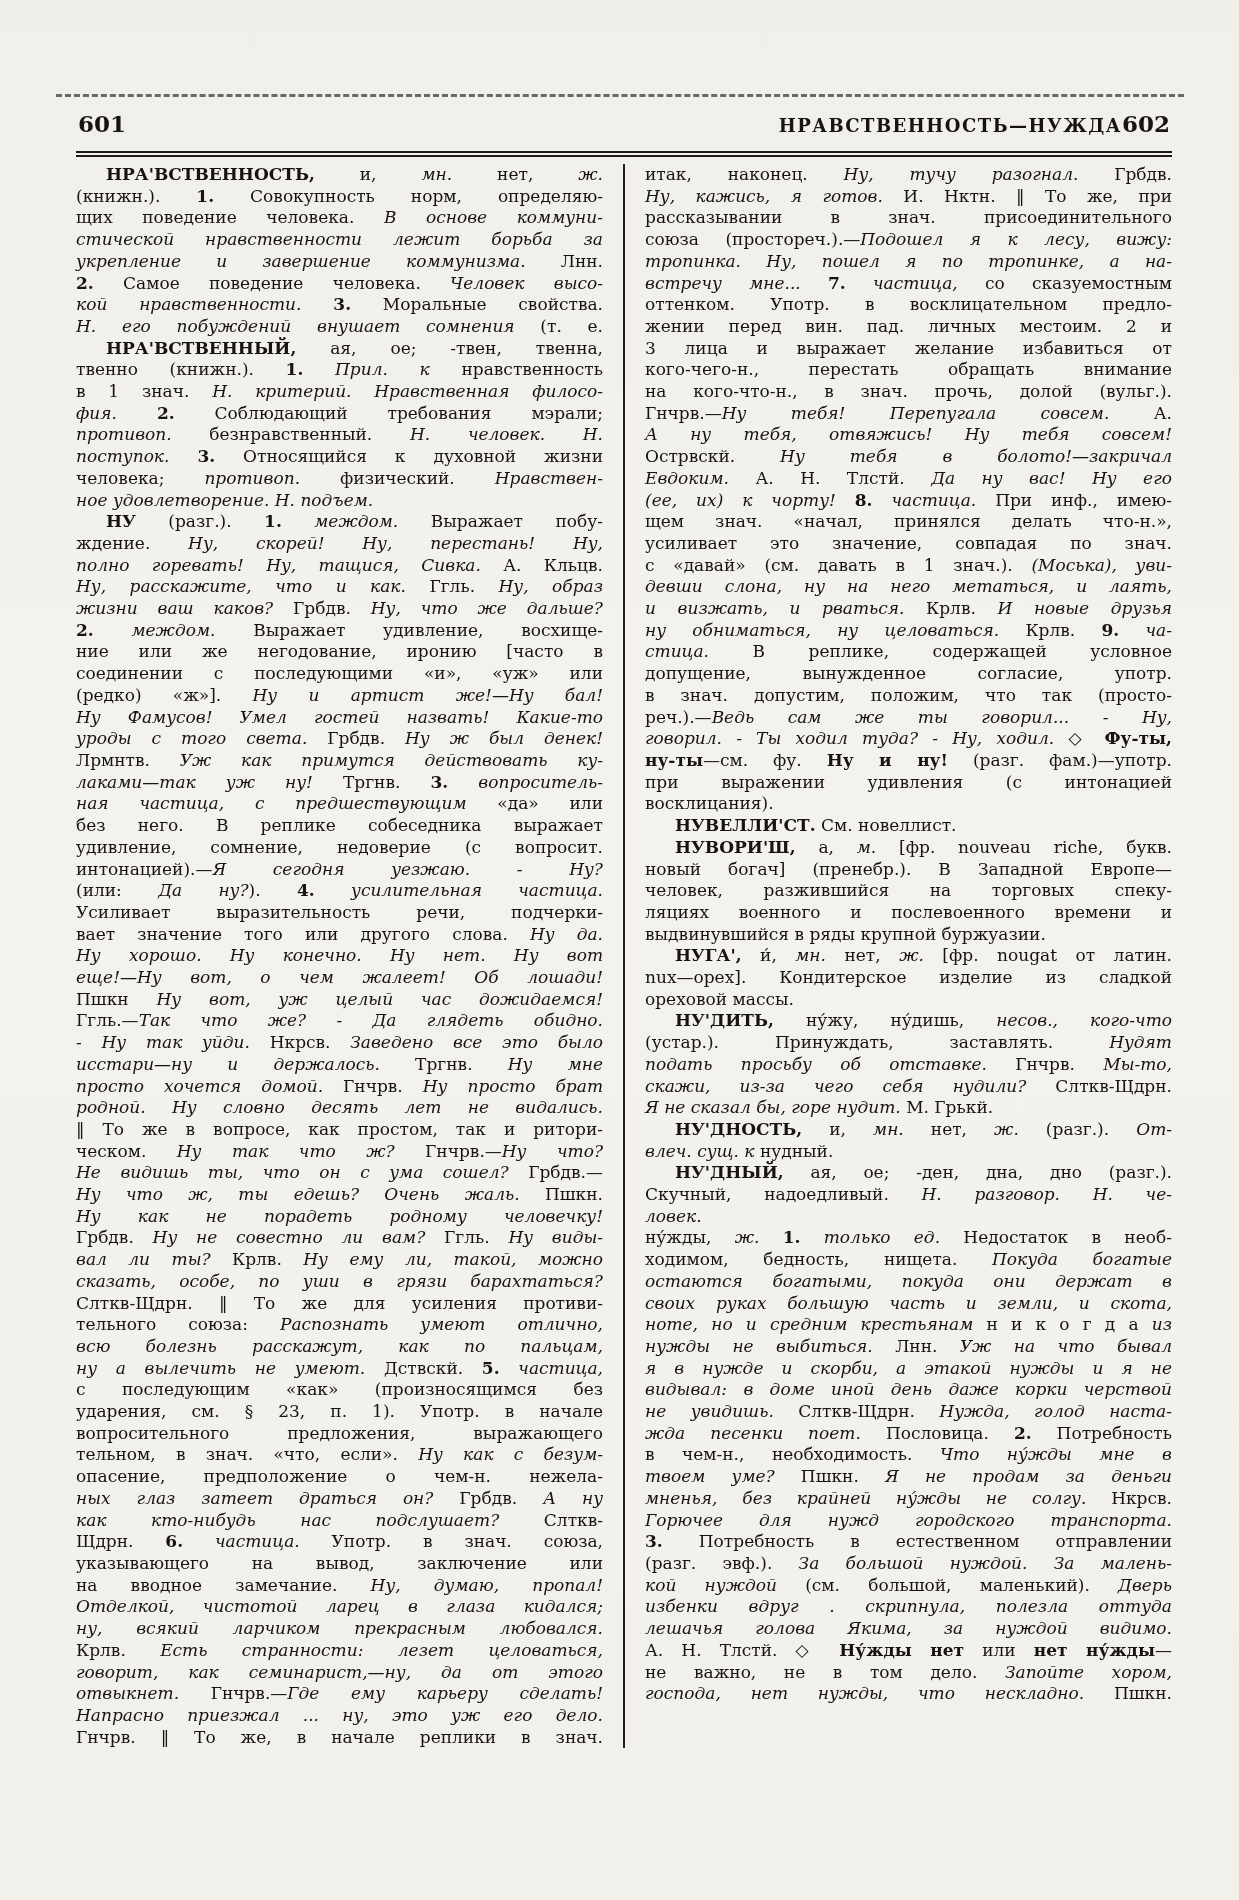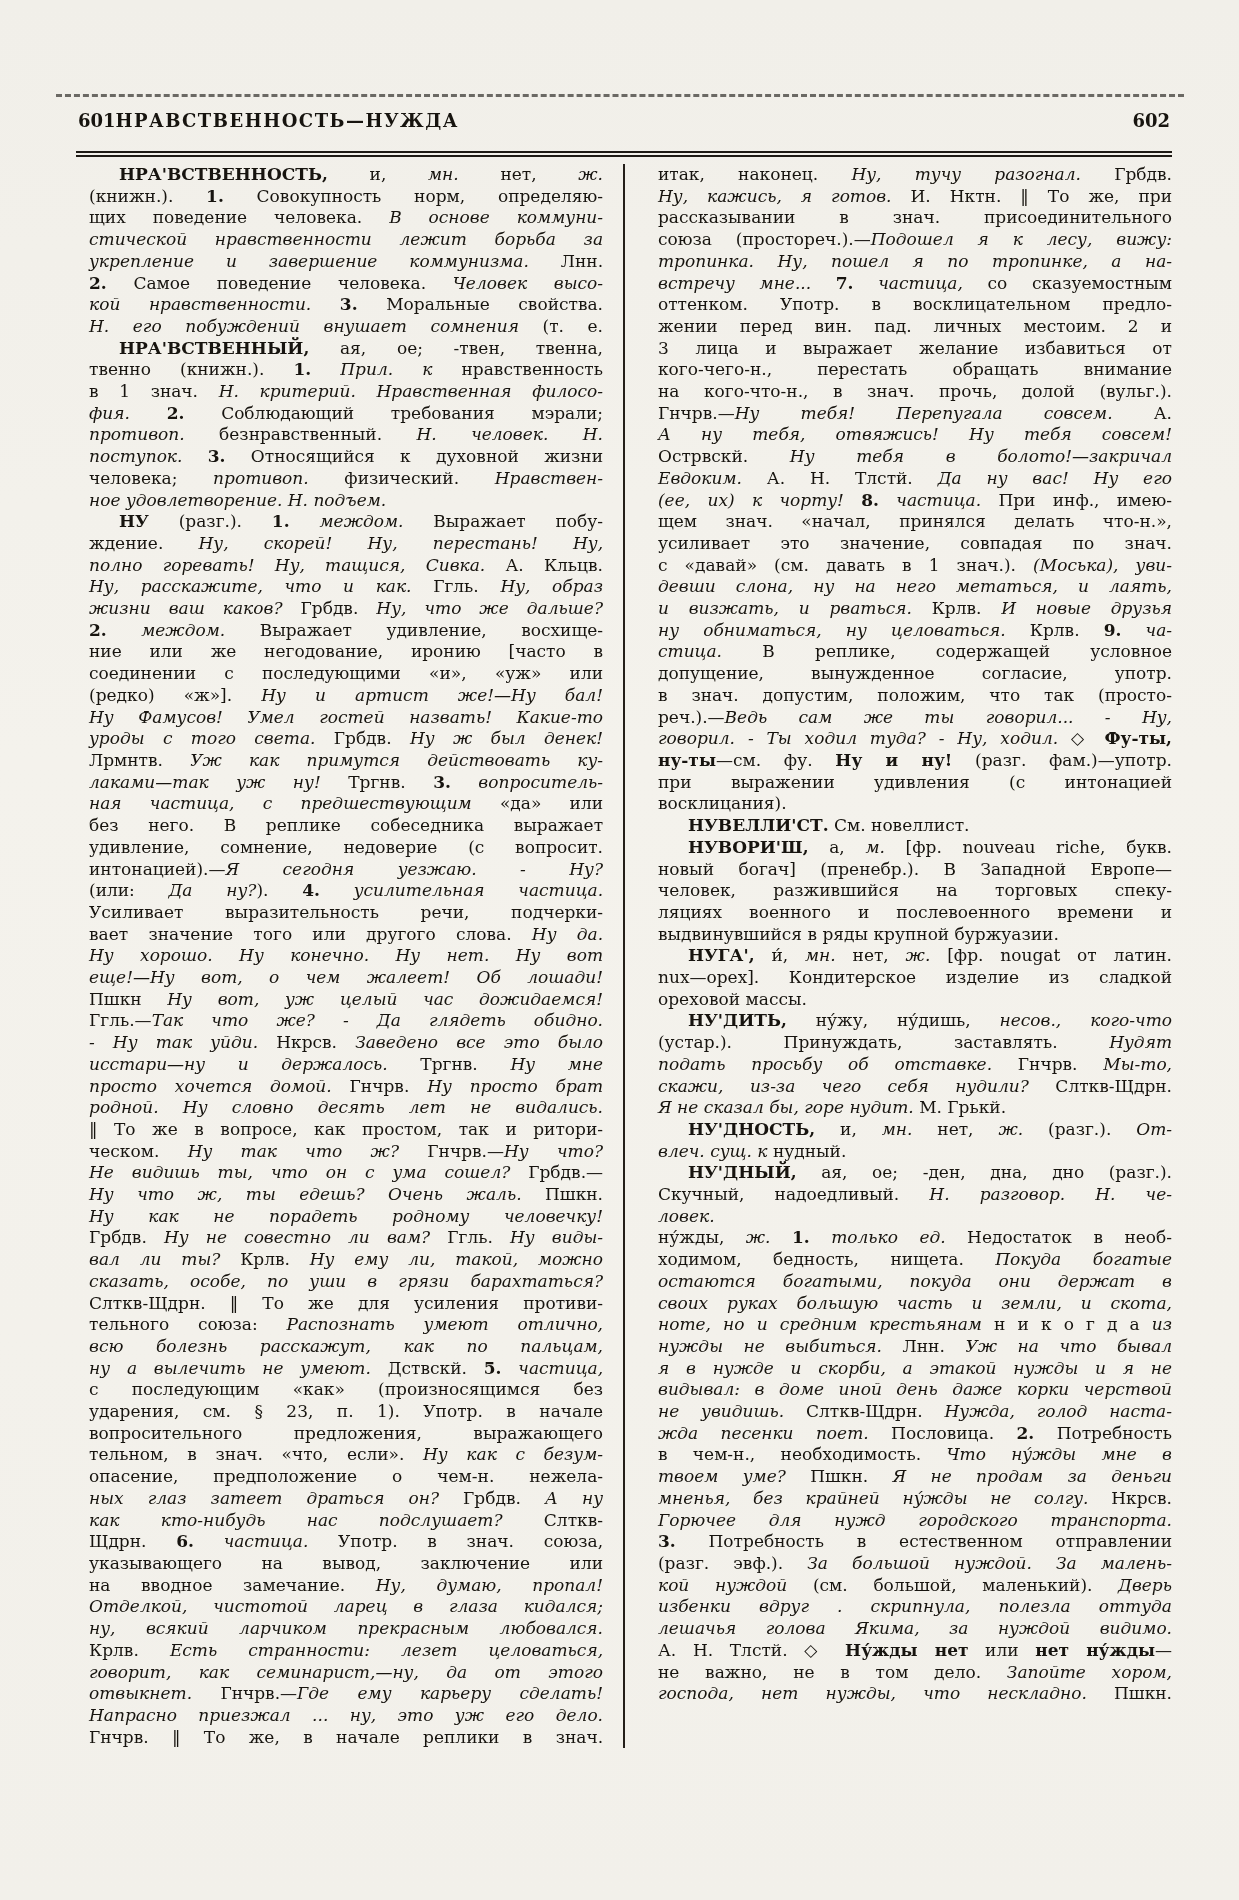--- a/index.html
+++ b/index.html
@@ -3,26 +3,26 @@
 <meta charset="utf-8">
 <style>
   html,body{margin:0;padding:0;}
   body{width:1239px;height:1900px;background:#e8e6e0;}
   .page{position:relative;width:1239px;height:1900px;overflow:hidden;
         background:linear-gradient(180deg,#f1efe9 0%,#f4f2ec 40%,#f2f0ea 100%);
         font-family:"DejaVu Serif",serif;color:#17140f;}
   .artifact-line{position:absolute;top:94px;left:56px;width:1128px;height:0;
         border-top:3px dashed rgba(25,22,18,.62);}
   .header{position:absolute;top:110px;left:78px;width:1092px;display:flex;align-items:baseline;}
-  .pagenum{font-size:18px;font-weight:700;}
-  .runhead{flex:1;text-align:left;font-size:18px;font-weight:700;letter-spacing:1.5px;}
+  .pagenum{font-size:23px;font-weight:700;}
+  .runhead{flex:1;text-align:right;font-size:18px;font-weight:700;letter-spacing:1.5px;}
   .rule{position:absolute;top:151px;left:76px;width:1096px;height:2px;
         border-top:2px solid #1e1a15;border-bottom:2px solid #1e1a15;}
   .cols{position:absolute;top:164px;left:76px;width:1096px;display:flex;align-items:stretch;}
-  .col{width:527px;margin-left:13px;}
+  .col{width:527px;}
   .divider{width:2px;background:#241f19;margin:0 20px;}
   .ln{font-size:17px;line-height:21.7px;text-align:justify;text-align-last:justify;}
   .ln.end{text-align-last:left;}
   .ln.ind{text-indent:30px;}
   .ln b{font-weight:700;}
   .ln i{font-style:italic;}
 </style>
 </head>
 <body>
 

